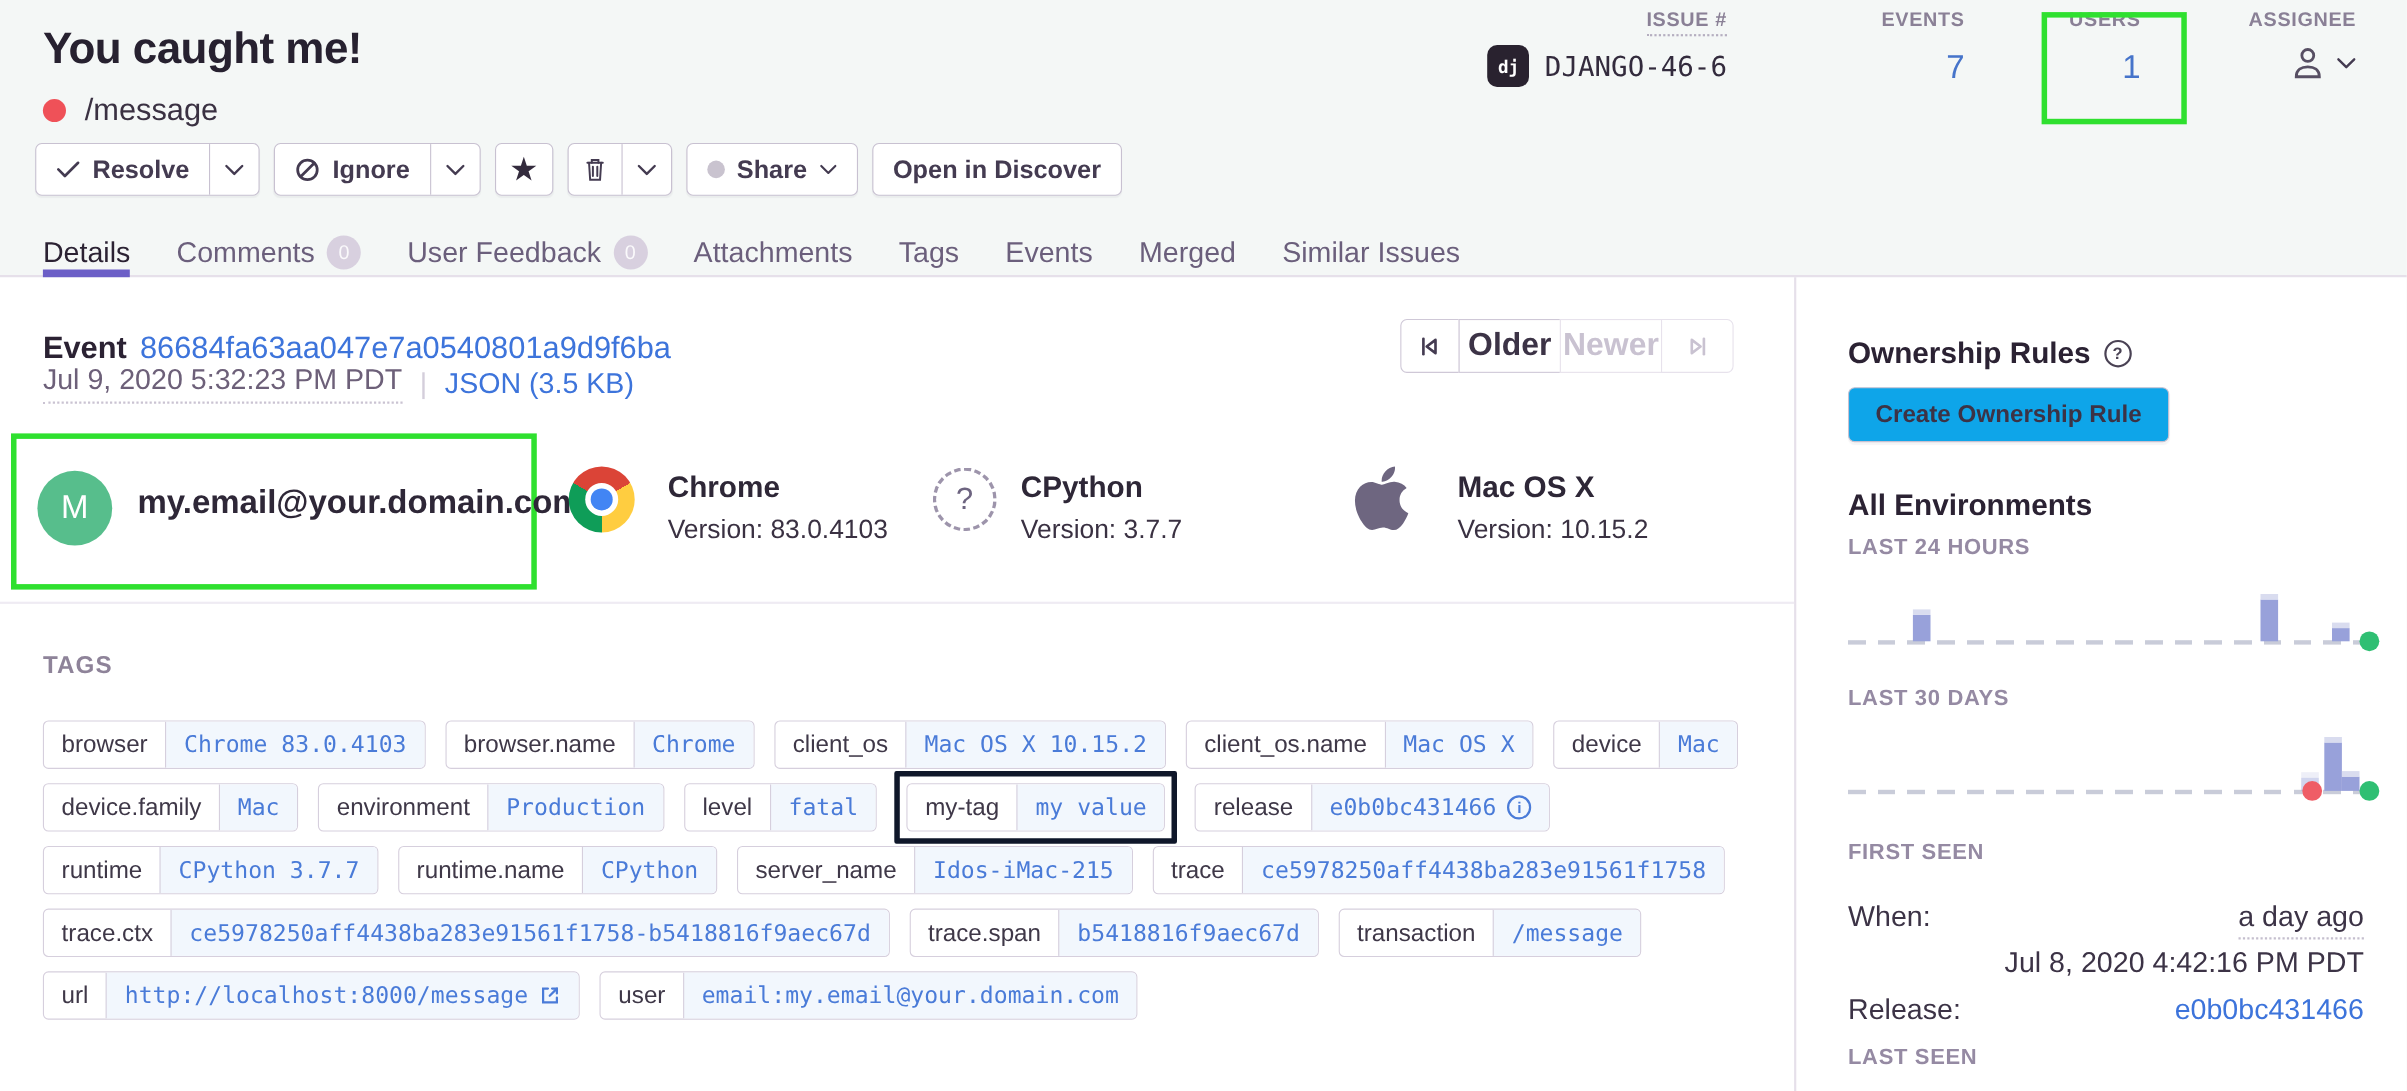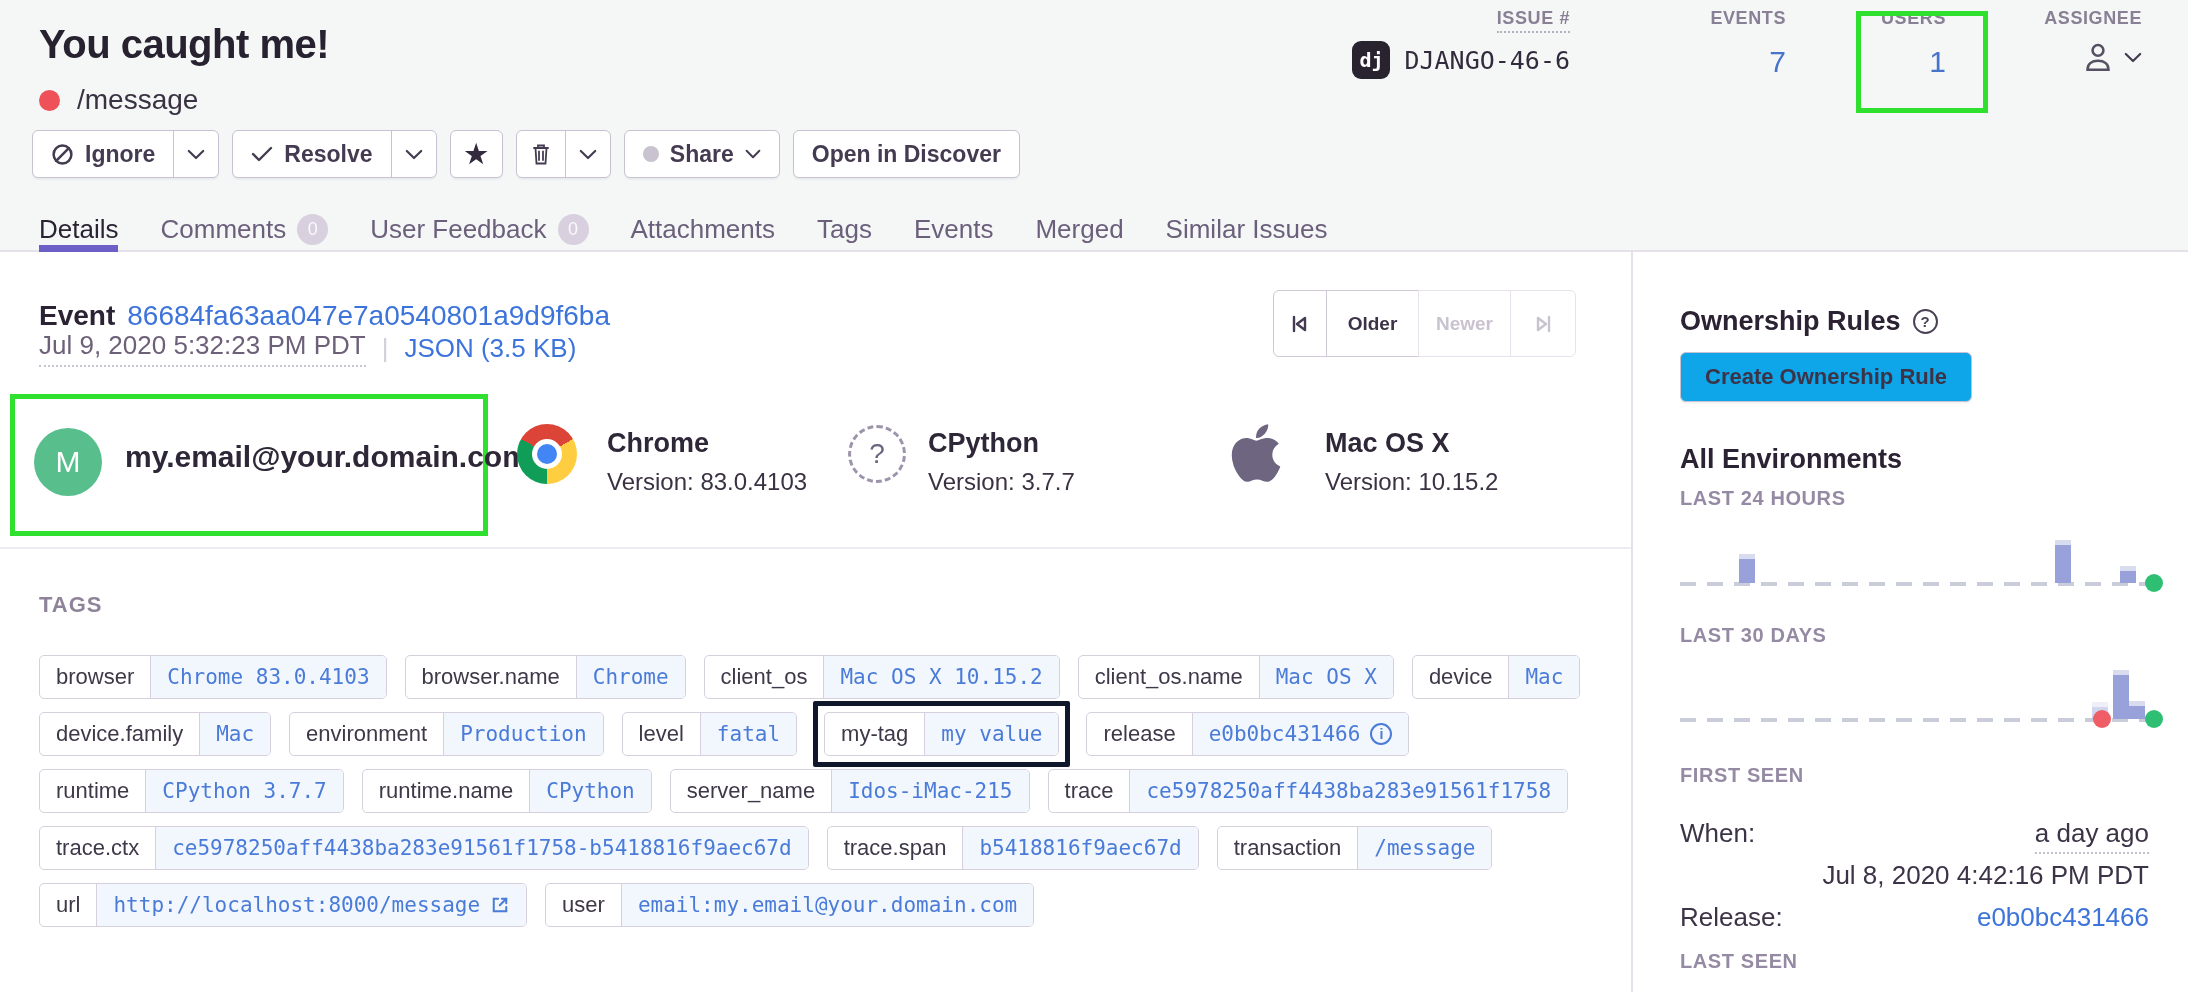--- a/index.html
+++ b/index.html
@@ -21,21 +21,21 @@
   .level-dot { width:21px; height:21px; border-radius:50%; background:#ef5158; }
   .culprit { font-size:28px; color:#3a3142; }
 
   .stat { position:absolute; top:8px; text-align:right; }
   .stat .label { font-size:18px; font-weight:bold; color:#8a8096; letter-spacing:0.6px; }
   .stat .label.dotted { border-bottom:2px dotted #b5aec0; padding-bottom:3px; }
   .stat .num { font-size:30px; color:#4674ca; margin-top:16px; }
   .stat-issue { left:1312px; width:258px; }
   .issue-val { display:flex; justify-content:flex-end; align-items:center; gap:14px; margin-top:12px; }
   .dj-badge { width:38px; height:38px; border-radius:9px; background:#29222f; color:#fff;
-              font-family:"DejaVu Sans Mono", monospace; font-weight:bold; font-size:20px;
+              font-family:"DejaVu Sans Mono", monospace; font-weight:bold; font-size:16px;
               display:flex; align-items:center; justify-content:center; }
   .issue-id { font-family:"DejaVu Sans Mono", monospace; font-size:25px; color:#332b3d; }
   .stat-events { left:1660px; width:126px; }
   .stat-users  { left:1828px; width:118px; }
   .stat-assignee { left:2000px; width:142px; }
   .assignee-val { display:flex; justify-content:flex-end; align-items:center; gap:8px; margin-top:10px; }
   .ann-box { position:absolute; border:5px solid #2fe02f; }
   .ann-users { left:1856px; top:11px; width:132px; height:102px; }
 
   
@@ -58,22 +58,22 @@
 
   
   .event-line1 { position:absolute; left:39px; top:288px; font-size:28px;margin-top:12px; }
   .event-label { font-weight:bold; color:#2b2233; margin-right:12px; }
   .link { color:#3d74db; text-decoration:none; }
   .event-line2 { position:absolute; left:39px; top:330px; font-size:26px; display:flex; align-items:center; gap:16px; }
   .event-date { color:#6d6079; border-bottom:2.5px dotted #cac3d2; padding-bottom:4px; }
   .vbar { color:#d4cedb; font-size:26px; }
 
   .pagination { position:absolute; left:1273px; top:290px; display:flex; }
-  .pg { height:67px; background:#fff; border:1.5px solid #cfc8d7; display:flex; align-items:center;
-        justify-content:center; font-size:19px; font-weight:bold; color:#3c3346; margin-left:-1.5px; }
+  .pg { height:49px; background:#fff; border:1.5px solid #cfc8d7; display:flex; align-items:center;
+        justify-content:center; font-size:29px; font-weight:bold; color:#3c3346; margin-left:-1.5px; }
   .pg:first-child { border-radius:6px 0 0 6px; margin-left:0; }
   .pg:last-child { border-radius:0 6px 6px 0; }
   .pg.disabled { border-color:#e7e2ec; color:#c9c2d1; position:relative; z-index:0; }
   .pg.w-icon1 { width:54px; } .pg.w-older { width:94px; } .pg.w-newer { width:93px; } .pg.w-icon2 { width:66px; }
 
   
   .ann-user-card { left:10px; top:394px; width:478px; height:142px; }
   .avatar { position:absolute; left:34px; top:428px; width:68px; height:68px; border-radius:50%;
             background:#57be8c; color:#fff; font-size:30px; display:flex; align-items:center; justify-content:center; }
   .user-email { position:absolute; left:125px; top:440px; font-size:30px; font-weight:bold; color:#2e2737; }
@@ -170,38 +170,38 @@
     </svg>
     <svg width="18" height="11" viewBox="0 0 20 12" class="stroke-ic">
         <polyline points="2,2 10,10 18,2"></polyline>
       </svg>
   </div>
 </div>
 
 <div class="toolbar">
   <div class="btn">
     <span class="seg">
+      <svg width="22" height="18" viewBox="0 0 22 18" class="stroke-ic">
+          <polyline points="2,9 8,15 20,3"></polyline>
+        </svg>
+      <span>Resolve</span>
+    </span>
+    <span class="seg">
+      <svg width="18" height="11" viewBox="0 0 20 12" class="stroke-ic">
+          <polyline points="2,2 10,10 18,2"></polyline>
+        </svg>
+    </span>
+  </div>
+  <div class="btn">
+    <span class="seg">
       <svg width="23" height="23" viewBox="0 0 22 22" class="stroke-ic">
           <circle cx="11" cy="11" r="8.5"></circle>
           <line x1="5" y1="17" x2="17" y2="5"></line>
         </svg>
       <span>Ignore</span>
-    </span>
-    <span class="seg">
-      <svg width="18" height="11" viewBox="0 0 20 12" class="stroke-ic">
-          <polyline points="2,2 10,10 18,2"></polyline>
-        </svg>
-    </span>
-  </div>
-  <div class="btn">
-    <span class="seg">
-      <svg width="22" height="18" viewBox="0 0 22 18" class="stroke-ic">
-          <polyline points="2,9 8,15 20,3"></polyline>
-        </svg>
-      <span>Resolve</span>
     </span>
     <span class="seg">
       <svg width="18" height="11" viewBox="0 0 20 12" class="stroke-ic">
           <polyline points="2,2 10,10 18,2"></polyline>
         </svg>
     </span>
   </div>
   <div class="btn">
     <span class="seg icon-only">
         <span class="star-glyph">★</span>

